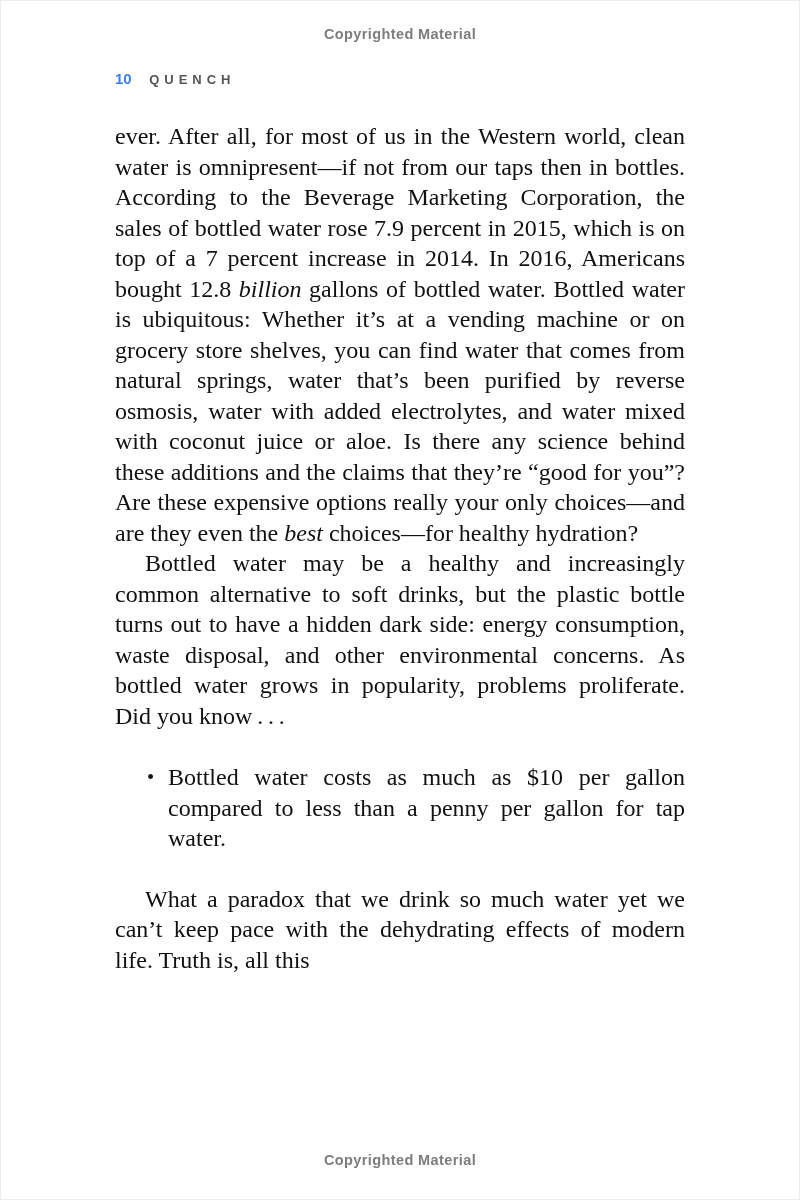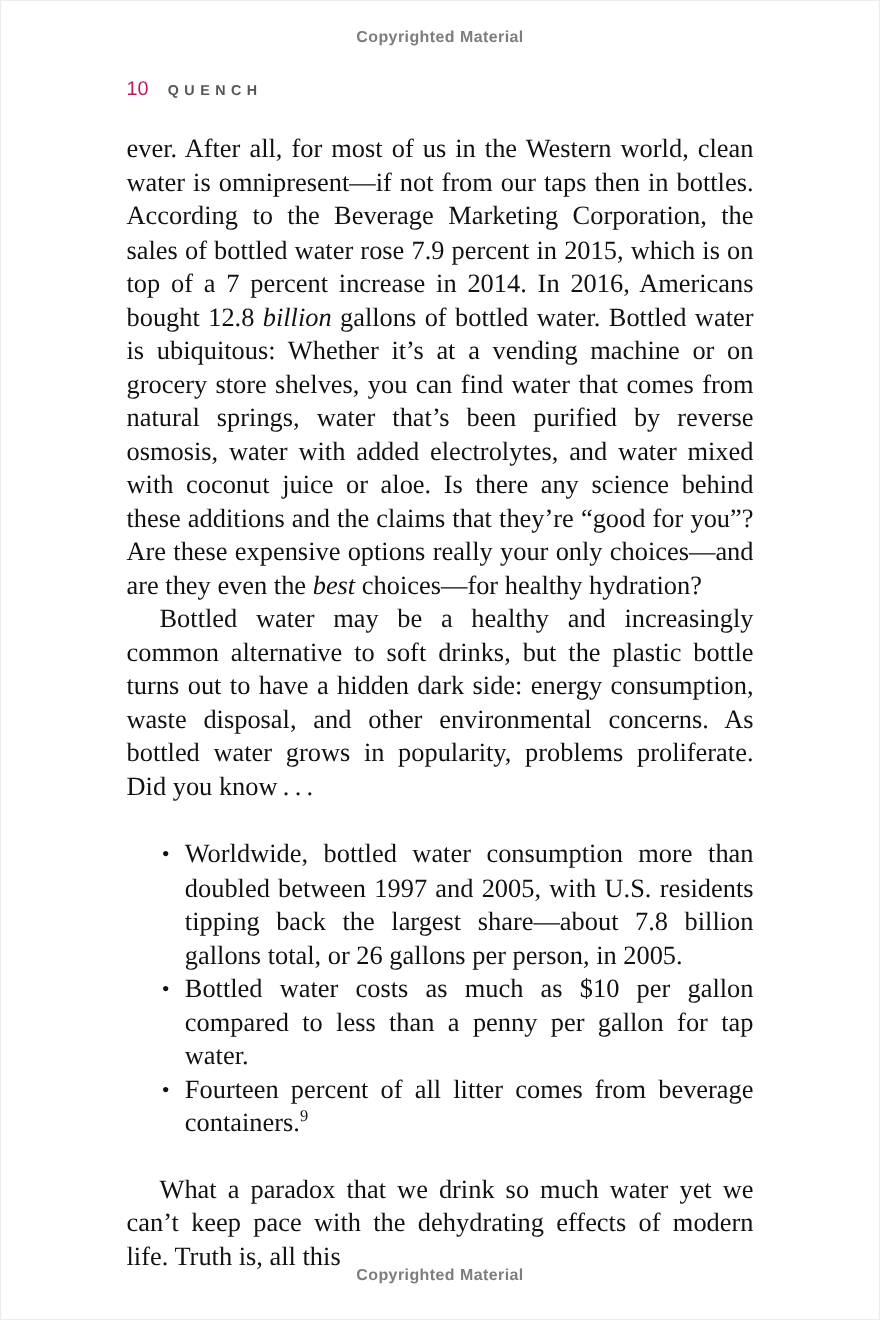--- a/index.html
+++ b/index.html
@@ -25,23 +25,23 @@
   }
   .notice.top { top: 26px; }
   .notice.bottom { top: 1152px; }
   .header {
     position: absolute;
     top: 70px;
     left: 115px;
     font-family: "Liberation Sans", sans-serif;
   }
   .pagenum {
-    font-size: 18px;
-    font-weight: normal;
-    color: #be185d;
+    font-size: 15px;
+    font-weight: bold;
+    color: #3b82f6;
   }
   .booktitle {
     margin-left: 13px;
     font-size: 13px;
     font-weight: bold;
     letter-spacing: 5px;
     color: #555555;
   }
   .bodytext {
     position: absolute;
@@ -86,23 +86,21 @@
     <span class="booktitle">QUENCH</span>
   </div>
 
   <div class="bodytext">
     <div>
         <p class="para"><span>ever. After all, for most of us in the Western world, clean water is omnipresent—if not from our taps then in bottles. According to the Beverage Marketing Corporation, the sales of bottled water rose 7.9 percent in 2015, which is on top of a 7 percent increase in 2014. In 2016, Americans bought 12.8 </span><span class="italic">billion</span><span> gallons of bottled water. Bottled water is ubiquitous: Whether it’s at a vending machine or on grocery store shelves, you can find water that comes from natural springs, water that’s been purified by reverse osmosis, water with added electrolytes, and water mixed with coconut juice or aloe. Is there any science behind these additions and the claims that they’re “good for you”? Are these expensive options really your only choices—and are they even the </span><span class="italic">best</span><span> choices—for healthy hydration?</span></p>
         <p class="para indent"><span>Bottled water may be a healthy and increasingly common alternative to soft drinks, but the plastic bottle turns out to have a hidden dark side: energy consumption, waste disposal, and other environmental concerns. As bottled water grows in popularity, problems proliferate. Did you know . . .</span></p>
       </div>
 
     <ul class="bullets">
-        <li class="bullet"><span>Worldwide, bottled water consumption more than doubled between 1997 and 2005, with U.S. residents tipping back the largest share—about 7.8 billion gallons total, or 26 gallons per person, in 2005.</span></li>
         <li class="bullet"><span>Bottled water costs as much as $10 per gallon compared to less than a penny per gallon for tap water.</span></li>
-        <li class="bullet"><span>Fourteen percent of all litter comes from beverage containers.</span><sup>9</sup></li>
       </ul>
 
     <div>
         <p class="para indent"><span>What a paradox that we drink so much water yet we can’t keep pace with the dehydrating effects of modern life. Truth is, all this</span></p>
       </div>
   </div>
 
   <div class="notice bottom">Copyrighted Material</div>
 
 </div>

